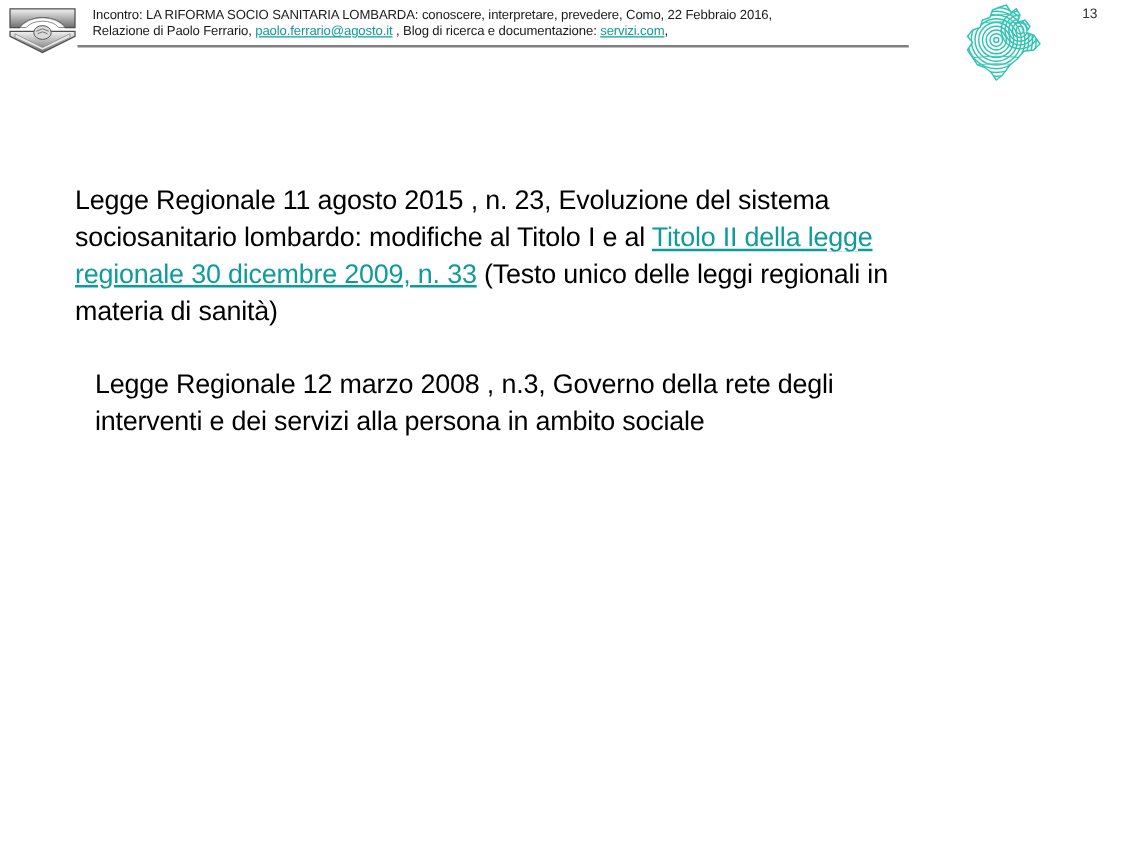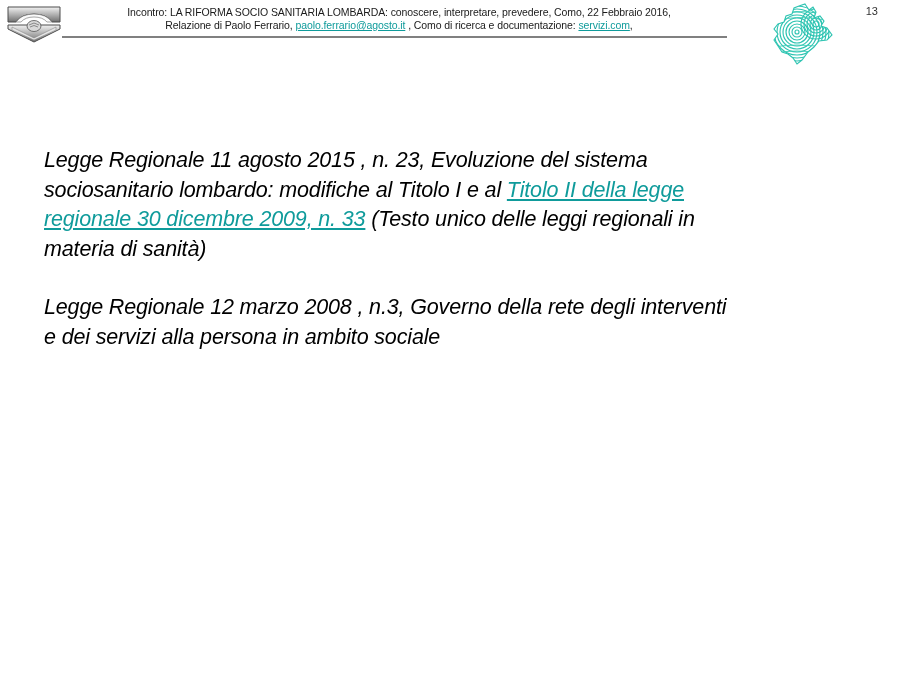--- a/index.html
+++ b/index.html
@@ -45,21 +45,20 @@
     left: 74px;
     top: 6px;
     width: 650px;
     font-size: 10.5px;
     line-height: 13px;
     color: #1a1a1a;
     letter-spacing: -0.1px;
   }
   .header-line {
     white-space: nowrap;
-    text-align: center;
   }
   .header-link {
     color: #0f9b9b;
     text-decoration: underline;
   }
 
   .header-rule {
     position: absolute;
     left: 62px;
     top: 36px;
@@ -83,33 +82,32 @@
     left: 764px;
     top: 2px;
     width: 80px;
     height: 66px;
   }
   .map-mark svg { display: block; }
 
   
   .body-area {
     position: absolute;
-    left: 44px;
+    left: 60px;
     top: 146px;
     width: 690px;
-    font-style: italic;
   }
   .para {
     font-size: 21.5px;
     line-height: 29.5px;
     color: #000000;
     margin: 0 0 29px 0;
     letter-spacing: -0.15px;
   }
-  .para:last-child { margin-bottom: 0; }
+  .para:last-child { margin-bottom: 0; margin-left: 16px; }
   .link {
     color: #0f9b9b;
     text-decoration: underline;
   }
 </style>
 </head>
 <body>
 
 <div class="slide">
 
@@ -131,21 +129,21 @@
         <path d="M2 21 L54 21 L54 25 L28 38 L2 25 Z" fill="url(#gmet)" stroke="#4d4d4d" stroke-width="1"></path>
         <path d="M6 23 L28 34 L50 23 L50 26 L28 36 L6 26 Z" fill="#e6e6e6" stroke="#7a7a7a" stroke-width="0.5"></path>
 
         <ellipse cx="28" cy="22" rx="7" ry="5.5" fill="#d9d9d9" stroke="#555" stroke-width="0.8"></ellipse>
         <path d="M23 21 L28 19 L33 21 M24 23 L28 21.5 L32 23" stroke="#666" stroke-width="0.7" fill="none"></path>
       </svg>
     </div>
 
     <div class="header-text">
       <div class="header-line">Incontro: LA RIFORMA SOCIO SANITARIA LOMBARDA: conoscere, interpretare, prevedere, Como, 22 Febbraio 2016,</div>
-      <div class="header-line"><span>Relazione di Paolo Ferrario, </span><a class="header-link" href="#">paolo.ferrario@agosto.it</a><span> , Como di ricerca e documentazione: </span><a class="header-link" href="#">servizi.com</a><span>,</span></div>
+      <div class="header-line"><span>Relazione di Paolo Ferrario, </span><a class="header-link" href="#">paolo.ferrario@agosto.it</a><span> , Blog di ricerca e documentazione: </span><a class="header-link" href="#">servizi.com</a><span>,</span></div>
     </div>
 
     <div class="header-rule"></div>
 
     <div class="slide-number">13</div>
 
     <div class="map-mark">
       <svg width="80" height="66" viewBox="0 0 80 66">
         <defs>
           <clipPath id="lomb">

